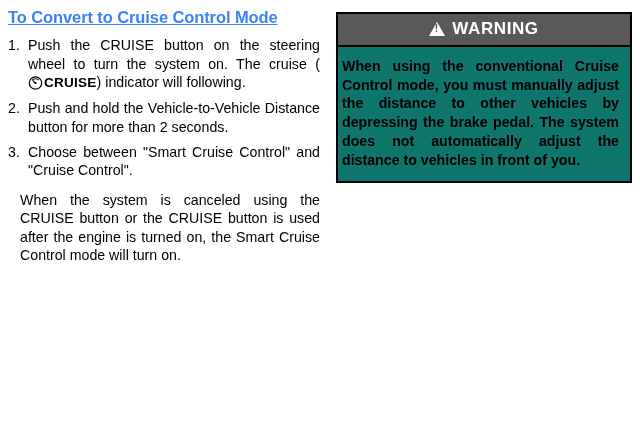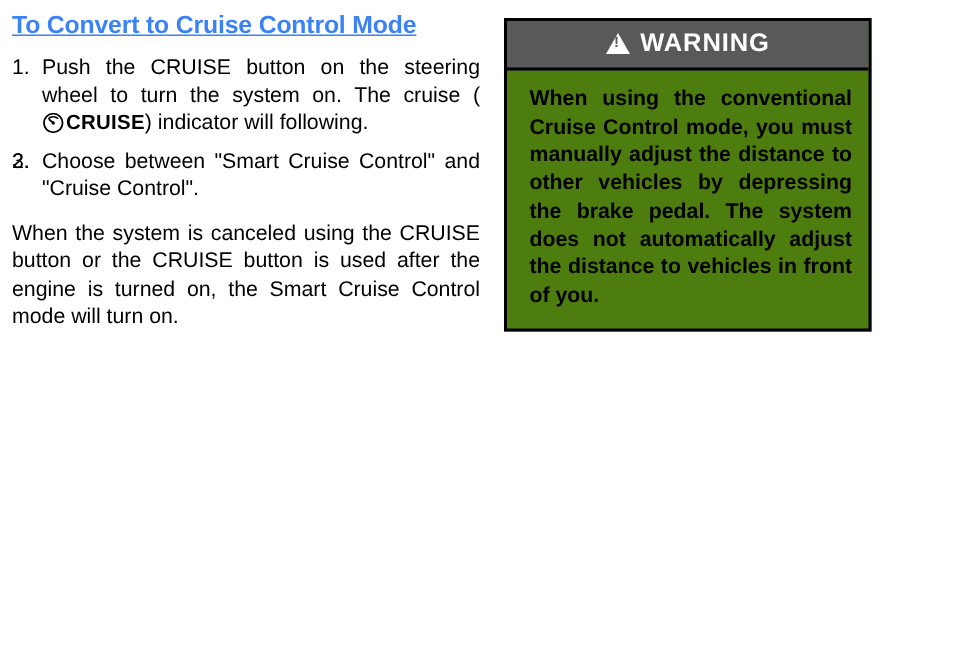--- a/index.html
+++ b/index.html
@@ -85,23 +85,23 @@
     width: 15px;
     height: 14px;
     vertical-align: -3px;
     margin-right: 1px;
   }
   .cruise-glyph svg { display: block; }
 
   
   .warn-wrap {
     border: 2px solid #000;
-    background: #4d7c0f;
+    background: #0f766e;
     box-sizing: border-box;
-    width: 245px;
+    width: 296px;
   }
   .warn-header {
     background: #595959;
     color: #ffffff;
     text-align: center;
     font-size: 17px;
     font-weight: bold;
     letter-spacing: 0.6px;
     padding: 5px 0 6px 0;
     border-bottom: 2px solid #000;
@@ -123,21 +123,21 @@
     content: "!";
     position: absolute;
     left: -2.5px;
     top: 2px;
     font-size: 10px;
     font-weight: bold;
     color: #595959;
     line-height: 1;
   }
   .warn-body {
-    padding: 10px 11px 12px 15px;
+    padding: 10px 11px 12px 4px;
     font-size: 14.2px;
     font-weight: bold;
     line-height: 1.32;
     text-align: justify;
     text-justify: inter-word;
   }
 </style>
 </head>
 <body>
 
@@ -153,30 +153,30 @@
       <li class="step">
         <span class="num">1.</span><span>Push the CRUISE button on the steering wheel to turn the system on. The cruise (</span><span class="cruise-ind"><span class="cruise-glyph"><svg width="15" height="14" viewBox="0 0 15 14">
                 <circle cx="7.5" cy="7" r="6.2" fill="none" stroke="#000" stroke-width="1.2"></circle>
                 <path d="M4.2 4.2 A4.6 4.6 0 0 1 10.8 4.2" fill="none" stroke="#000" stroke-width="1.1"></path>
                 <line x1="7.5" y1="7" x2="4.6" y2="4.4" stroke="#000" stroke-width="1.2"></line>
                 <circle cx="7.5" cy="7" r="1.1" fill="#000"></circle>
               </svg></span><span>CRUISE</span></span><span>) indicator will following.</span>
       </li>
 
       <li class="step">
-        <span class="num">2.</span>
+        <span class="num">2.</span><span>Push and hold the Vehicle-to-Vehicle Distance button for more than 2 seconds.</span>
       </li>
 
       <li class="step">
         <span class="num">3.</span><span>Choose between "Smart Cruise Control" and "Cruise Control".</span>
       </li>
 
     </ol>
 
-    <p class="body-text" style="margin-top:11px;">When the system is canceled using the CRUISE button or the CRUISE button is used after the engine is turned on, the Smart Cruise Control mode will turn on.</p>
+    <p class="body-text" style="margin-top:11px;margin-left:12px;">When the system is canceled using the CRUISE button or the CRUISE button is used after the engine is turned on, the Smart Cruise Control mode will turn on.</p>
 
   </div>
 
   <div class="col-right">
     <div class="warn-wrap">
       <div class="warn-header">
         <span class="warn-tri"></span>
         <span>WARNING</span>
       </div>
       <div class="warn-body">When using the conventional Cruise Control mode, you must manually adjust the distance to other vehicles by depressing the brake pedal. The system does not automatically adjust the distance to vehicles in front of you.</div>

